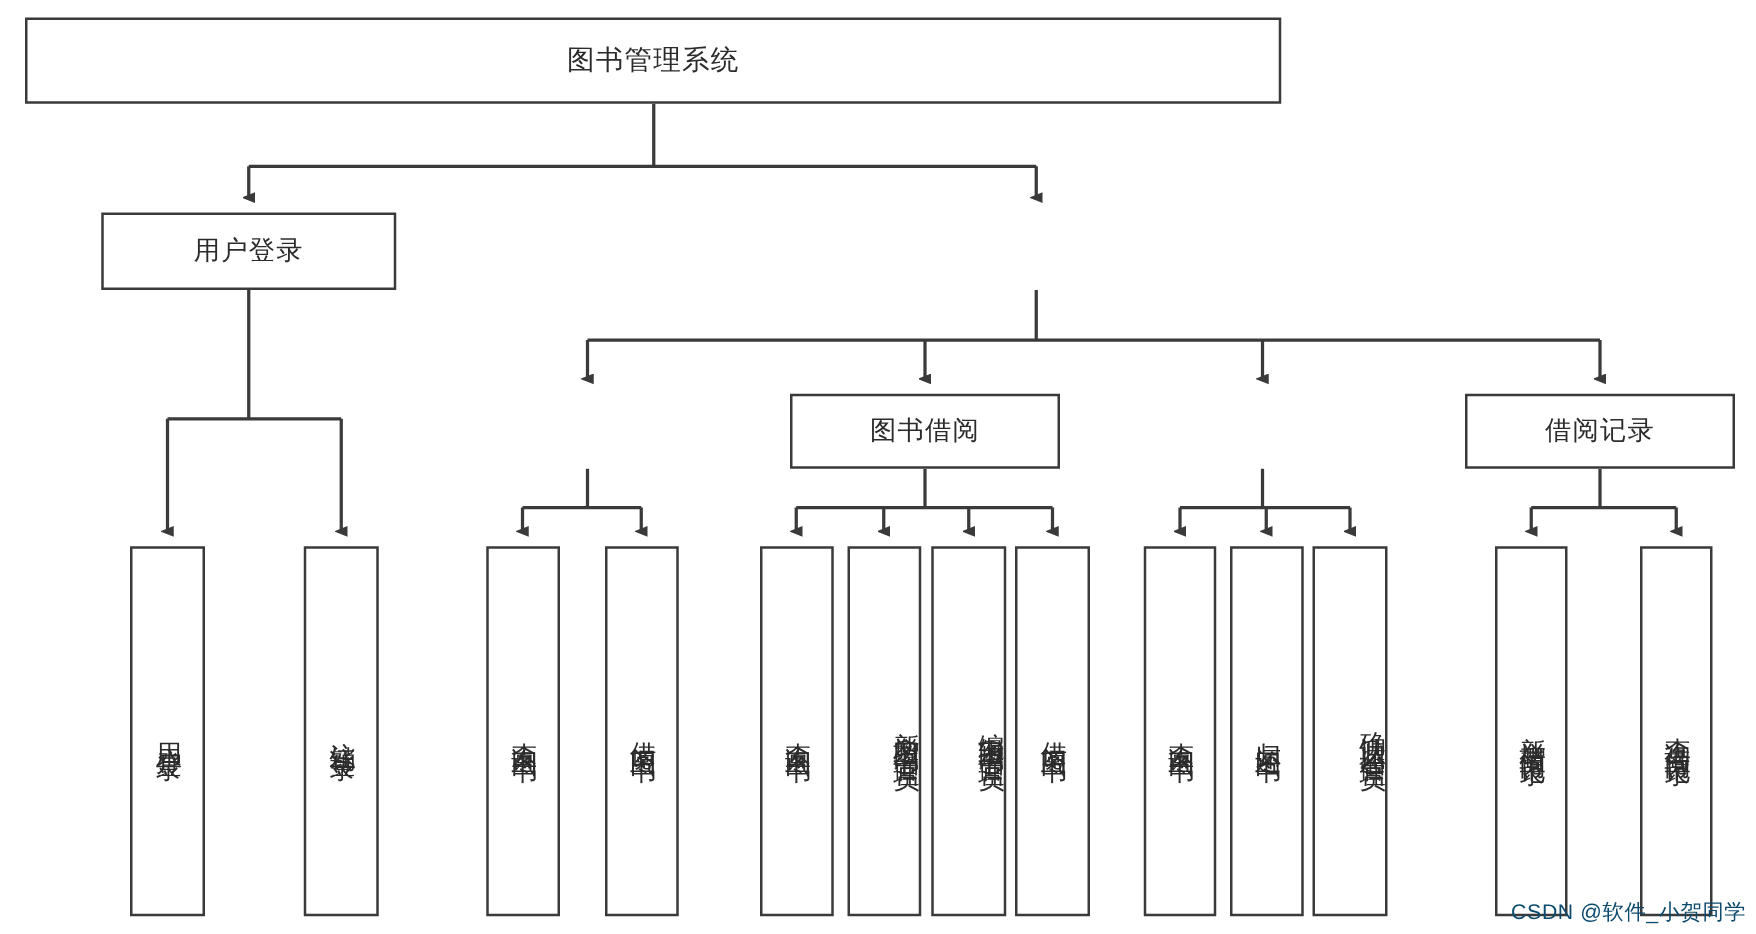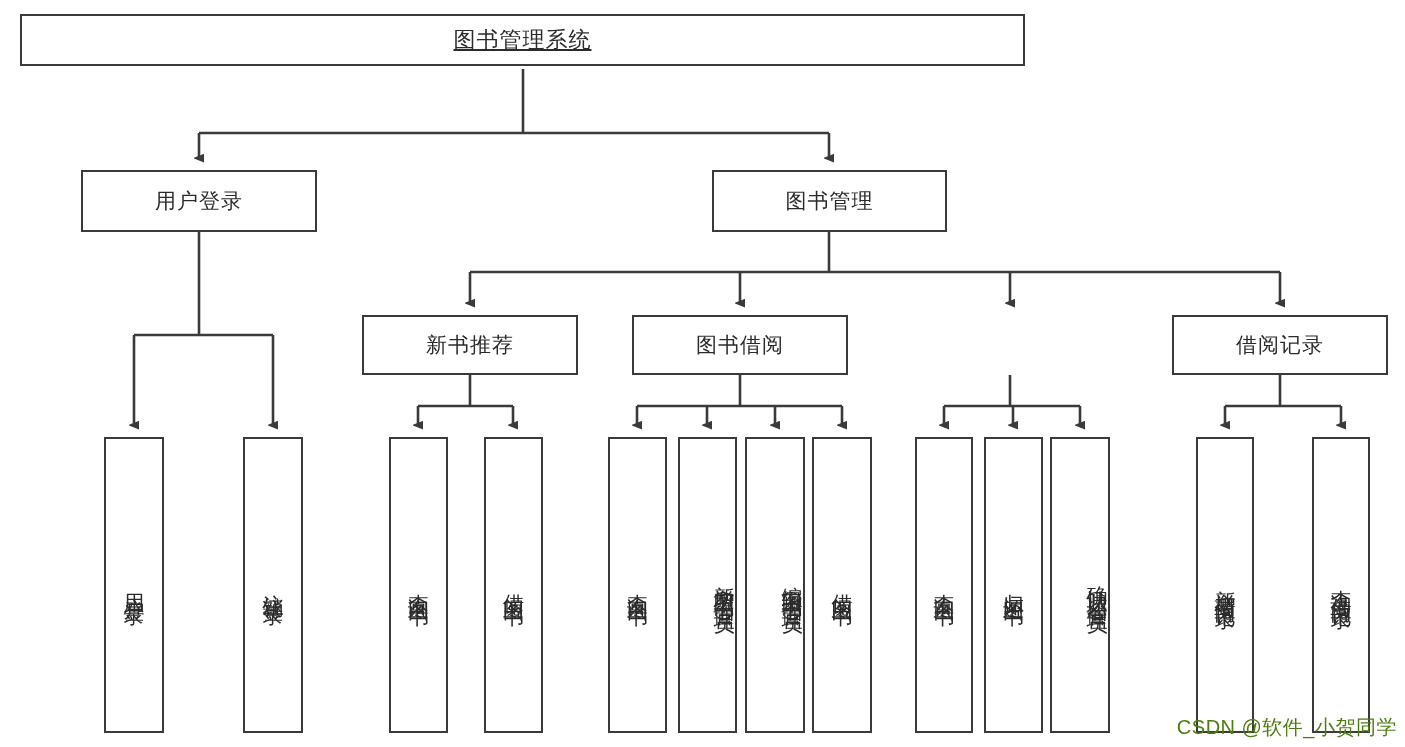--- a/index.html
+++ b/index.html
@@ -7,21 +7,21 @@
   #canvas{position:relative;width:1405px;height:747px;background:#ffffff;overflow:hidden;}
   svg.links{position:absolute;left:0;top:0;width:1405px;height:747px;pointer-events:none;}
   .node{position:absolute;box-sizing:border-box;border:2.5px solid #3a3a3a;background:#ffffff;
         display:flex;align-items:center;justify-content:center;color:#2b2b2b;}
   .node.h{font-size:21px;line-height:1.2;letter-spacing:1px;}
   .node.root{font-size:22px;}
   .node.v{writing-mode:vertical-rl;text-orientation:upright;font-size:21px;
           letter-spacing:4px;line-height:1.05;align-items:flex-start;justify-content:center;
           padding-top:4px;white-space:nowrap;}
   .node.v.mid{align-items:center;padding-top:0;}
-  .watermark{position:absolute;right:8px;bottom:6px;font-size:20px;color:#4d7c0f;
+  .watermark{position:absolute;right:8px;bottom:6px;font-size:17px;color:#0c4a6e;
              letter-spacing:0.5px;white-space:nowrap;}
 </style>
 </head>
 <body>
 
 <div id="canvas">
 
   <svg class="links" viewBox="0 0 1405 747">
     <defs>
       <marker id="arrow" markerWidth="10" markerHeight="10" refX="4.2" refY="5" orient="auto" markerUnits="userSpaceOnUse">
@@ -65,26 +65,24 @@
       <path d="M1013,406 L1013,425" marker-end="url(#arrow)"></path>
       <path d="M1080,406 L1080,425" marker-end="url(#arrow)"></path>
 
       <path d="M1280,375 L1280,406"></path>
       <path d="M1225,406 L1341,406"></path>
       <path d="M1225,406 L1225,425" marker-end="url(#arrow)"></path>
       <path d="M1341,406 L1341,425" marker-end="url(#arrow)"></path>
     </g>
   </svg>
 
-  <div class="node h root" style="left: 20px; top: 14px; width: 1005px; height: 52px; text-decoration: underline;">图书管理系统</div>
+  <div class="node h root" style="left: 20px; top: 14px; width: 1005px; height: 69px;">图书管理系统</div>
 
   <div class="node h" style="left: 81px; top: 170px; width: 236px; height: 62px;">用户登录</div>
-  <div class="node h" style="left: 712px; top: 170px; width: 235px; height: 62px;">图书管理</div>
 
-  <div class="node h" style="left: 362px; top: 315px; width: 216px; height: 60px;">新书推荐</div>
   <div class="node h" style="left: 632px; top: 315px; width: 216px; height: 60px; text-align: right;">图书借阅</div>
   <div class="node h" style="left: 1172px; top: 315px; width: 216px; height: 60px;">借阅记录</div>
 
   <div class="node v mid" style="left: 104px; top: 437px; width: 60px; height: 296px;">用户登录</div>
   <div class="node v mid" style="left: 243px; top: 437px; width: 60px; height: 296px;">注销登录</div>
   <div class="node v mid" style="left: 389px; top: 437px; width: 59px; height: 296px;">查询图书</div>
   <div class="node v mid" style="left: 484px; top: 437px; width: 59px; height: 296px;">借阅图书</div>
   <div class="node v mid" style="left: 608px; top: 437px; width: 59px; height: 296px;">查询图书</div>
   <div class="node v" style="left: 678px; top: 437px; width: 59px; height: 296px;">新增图书（管理员）</div>
   <div class="node v" style="left: 745px; top: 437px; width: 60px; height: 296px;">编辑图书（管理员）</div>

